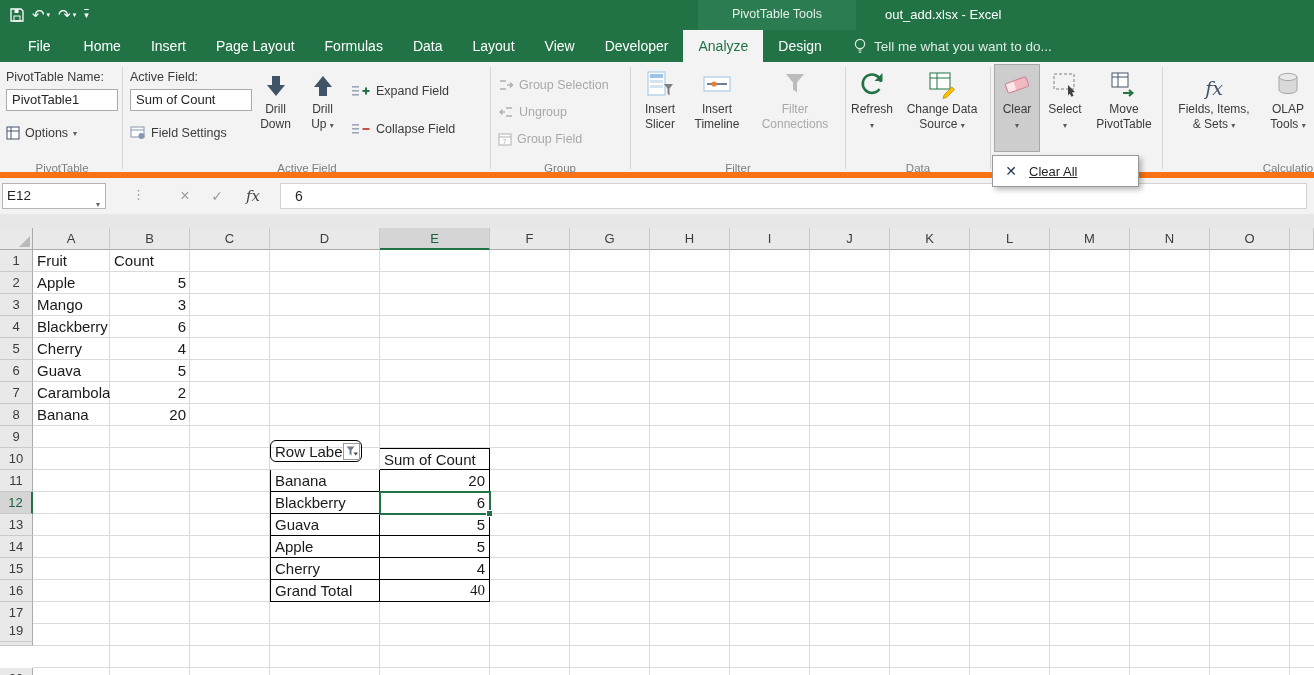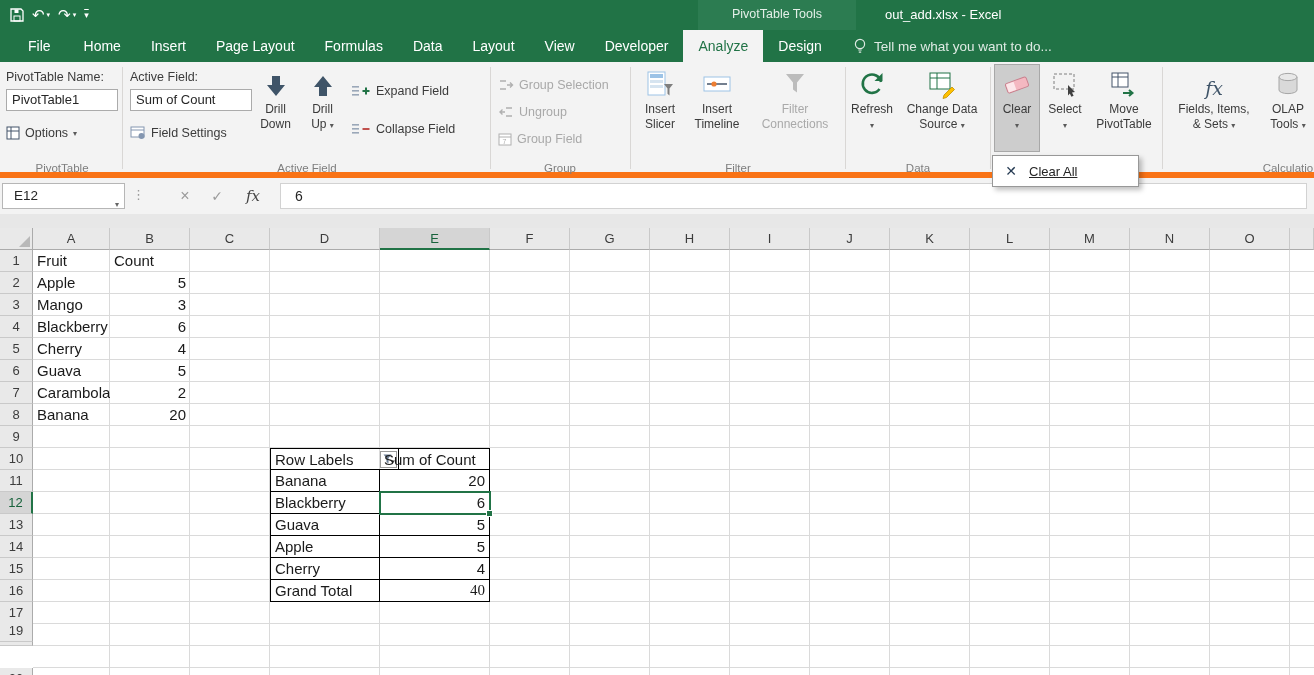--- a/index.html
+++ b/index.html
@@ -42,21 +42,21 @@
 
 
 #menuclear{position:absolute;left:992px;top:155px;width:147px;background:#fff;border:1px solid #989898;box-shadow:3px 3px 5px rgba(0,0,0,.25);z-index:60;padding:1px}
 .mitem{height:28px;display:flex;align-items:center;gap:9px;padding-left:8px;font-size:13px;color:#262626}
 .mitem.hl{background:#d5d5d5}
 .mlabel{text-decoration:underline}
 .micon{width:18px;text-align:center;color:#253a52;font-weight:bold;font-size:14px}
 
 
 #fbar{position:absolute;left:0;top:178px;width:1314px;height:36px;background:#f3f3f3}
-#namebox{position:absolute;left:2px;top:5px;width:123px;height:26px;background:#fff;border:1px solid #b6b6b6;font-size:13.5px;line-height:24px;padding-left:11px}
+#namebox{position:absolute;left:2px;top:5px;width:104px;height:26px;background:#fff;border:1px solid #b6b6b6;font-size:13.5px;line-height:24px;padding-left:4px}
 #nbdd{position:absolute;right:5px;top:9px;font-size:8px;color:#666}
 #fhandle{position:absolute;left:132px;top:9px;color:#9b9b9b;font-size:13px}
 .fico{position:absolute;top:5px;height:26px;display:flex;align-items:center;justify-content:center;width:26px}
 #fcancel{left:172px;color:#9b9b9b;font-size:16px}
 #fcheck{left:204px;color:#9b9b9b;font-size:14px}
 #ffx{left:240px;font-family:"DejaVu Serif",serif;font-style:italic;font-size:15px;color:#444}
 #ffield{position:absolute;left:280px;top:5px;width:1027px;height:26px;background:#fff;border:1px solid #d2d2d2;font-size:14px;line-height:24px;padding-left:14px}
 #spacer{position:absolute;left:0;top:214px;width:1314px;height:14px;background:#e7e7e7}
 
 
@@ -426,21 +426,21 @@
     <div class="cell" style="left: 33px; top: 88px; width: 77px;">Blackberry</div>
     <div class="cell ar" style="left: 110px; top: 88px; width: 80px;">6</div>
     <div class="cell" style="left: 33px; top: 110px; width: 77px;">Cherry</div>
     <div class="cell ar" style="left: 110px; top: 110px; width: 80px;">4</div>
     <div class="cell" style="left: 33px; top: 132px; width: 77px;">Guava</div>
     <div class="cell ar" style="left: 110px; top: 132px; width: 80px;">5</div>
     <div class="cell" style="left: 33px; top: 154px; width: 77px;">Carambola</div>
     <div class="cell ar" style="left: 110px; top: 154px; width: 80px;">2</div>
     <div class="cell" style="left: 33px; top: 176px; width: 77px;">Banana</div>
     <div class="cell ar" style="left: 110px; top: 176px; width: 80px;">20</div>
-    <div class="cell bt bl bb br" style="left: 270px; top: 220px; width: 129px;">Row Labels<span class="filterbtn">
+    <div class="cell bt bl bb br" style="left: 270px; top: 212px; width: 92px; border-radius: 6px;">Row Labels<span class="filterbtn">
         <svg width="12" height="11" viewBox="0 0 12 11">
           <path d="M0.5 0.5 h8 l-3 3.5 v5.5 l-2 -1.6 v-3.9 Z" fill="#6b7c93"></path>
           <path d="M7.5 6.5 h4.5 l-2.25 3 Z" fill="#444"></path>
         </svg>
       </span></div>
     <div class="cell bt br bb" style="left: 380px; top: 220px; width: 110px;">Sum of Count</div>
     <div class="cell bl bb br" style="left: 270px; top: 242px; width: 110px;">Banana</div>
     <div class="cell ar br bb" style="left: 380px; top: 242px; width: 110px;">20</div>
     <div class="cell bl bb br" style="left: 270px; top: 264px; width: 110px;">Blackberry</div>
     <div class="cell ar br bb" style="left: 380px; top: 264px; width: 110px;">6</div>

